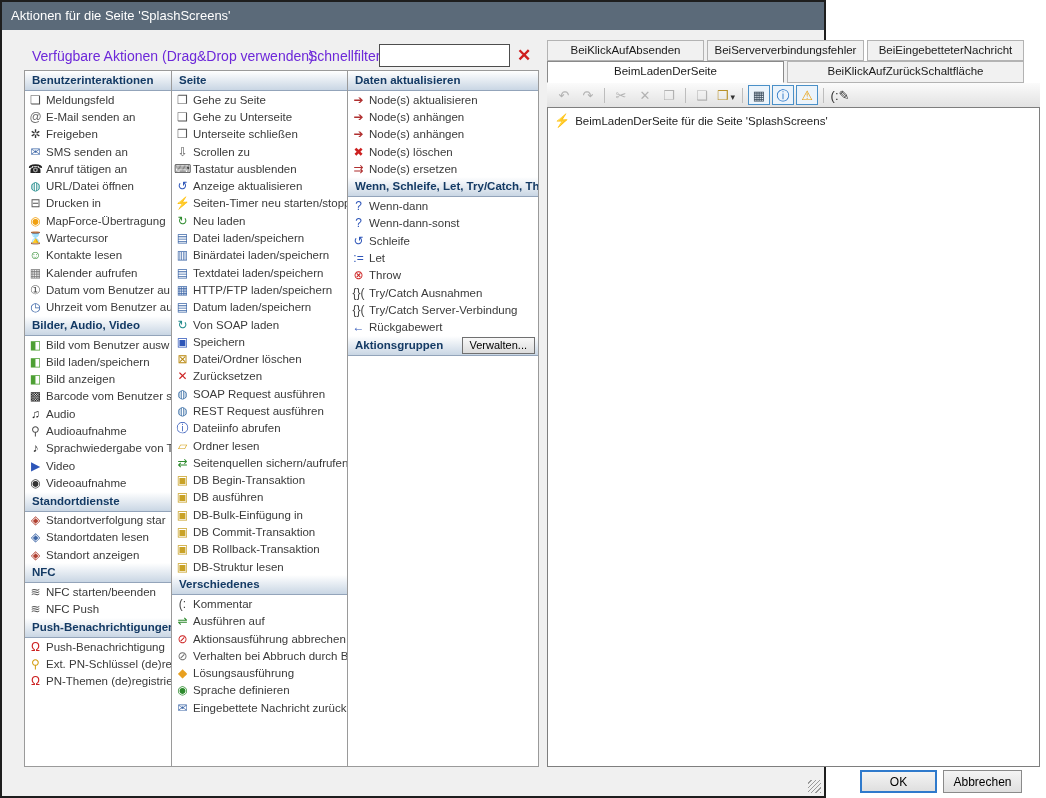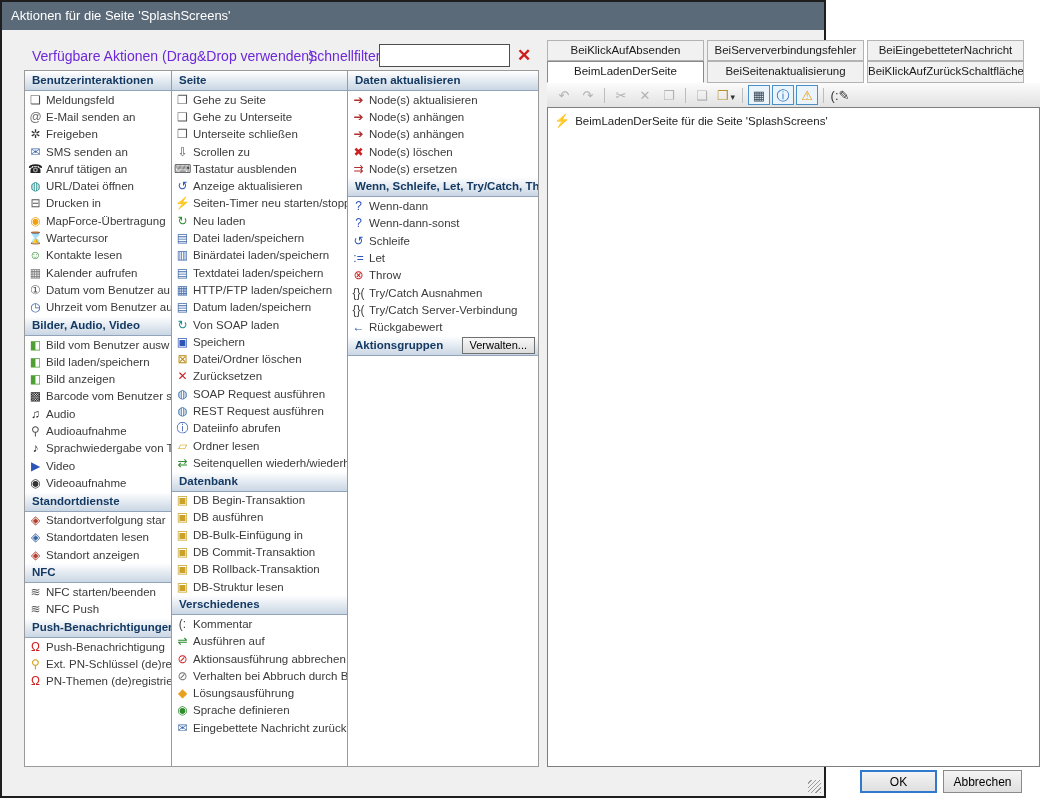--- a/index.html
+++ b/index.html
@@ -289,23 +289,22 @@
         <div class="item">
           <span class="ic" style="color: rgb(45, 85, 184);">ⓘ</span>
           <span class="lb">Dateiinfo abrufen</span>
         </div>
         <div class="item">
           <span class="ic" style="color: rgb(212, 160, 23);">▱</span>
           <span class="lb">Ordner lesen</span>
         </div>
         <div class="item">
           <span class="ic" style="color: rgb(46, 139, 46);">⇄</span>
-          <span class="lb">Seitenquellen wiederh/wiederh</span>
-        </div>
-        <div class="sec-h"><span>Datenbank</span></div>
+          <span class="lb">Seitenquellen sichern/aufrufen</span>
+        </div>
         <div class="item">
           <span class="ic" style="color: rgb(201, 162, 39);">▣</span>
           <span class="lb">DB Begin-Transaktion</span>
         </div>
         <div class="item">
           <span class="ic" style="color: rgb(201, 162, 39);">▣</span>
           <span class="lb">DB ausführen</span>
         </div>
         <div class="item">
           <span class="ic" style="color: rgb(201, 162, 39);">▣</span>
@@ -413,21 +412,20 @@
     </div>
 
   <div class="rp">
     <div class="trow" id="trow1">
         <div class="tab">BeiKlickAufAbsenden</div>
         <div class="tab">BeiSerververbindungsfehler</div>
         <div class="tab">BeiEingebetteterNachricht</div>
       </div>
     <div class="trow trow2" id="trow2">
         <div class="tab active">BeimLadenDerSeite</div>
-        <div class="tab">BeiSeitenaktualisierung</div>
         <div class="tab">BeiKlickAufZurückSchaltfläche</div>
       </div>
   </div>
 
   <div class="toolbar" id="toolbar">
       <div class="tbtn disabled"><span>↶</span></div>
       <div class="tbtn disabled"><span>↷</span></div>
       <div class="tsep"></div>
       <div class="tbtn disabled"><span>✂</span></div>
       <div class="tbtn disabled"><span>✕</span></div>

